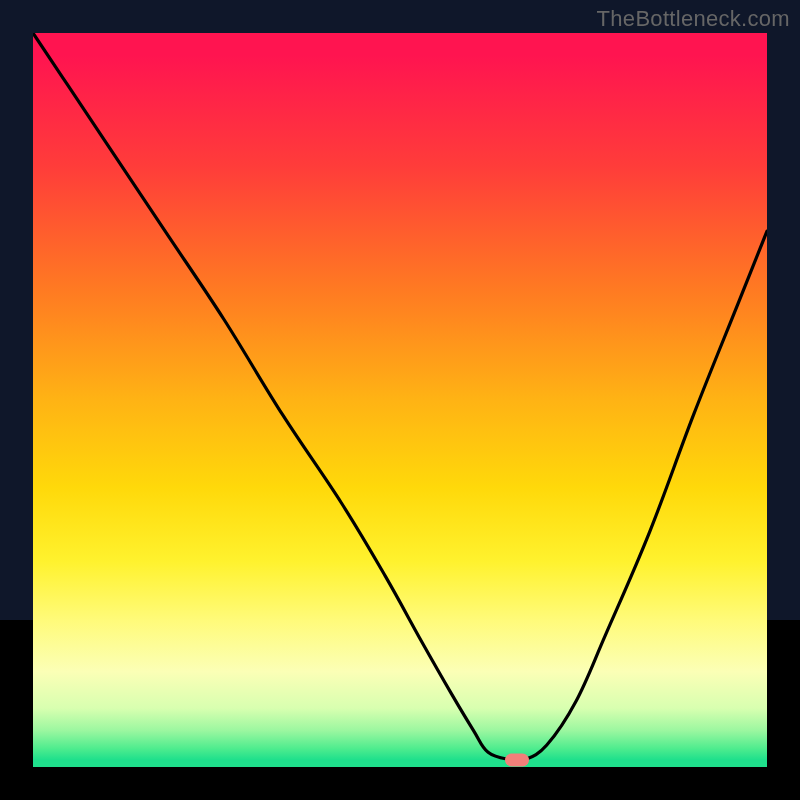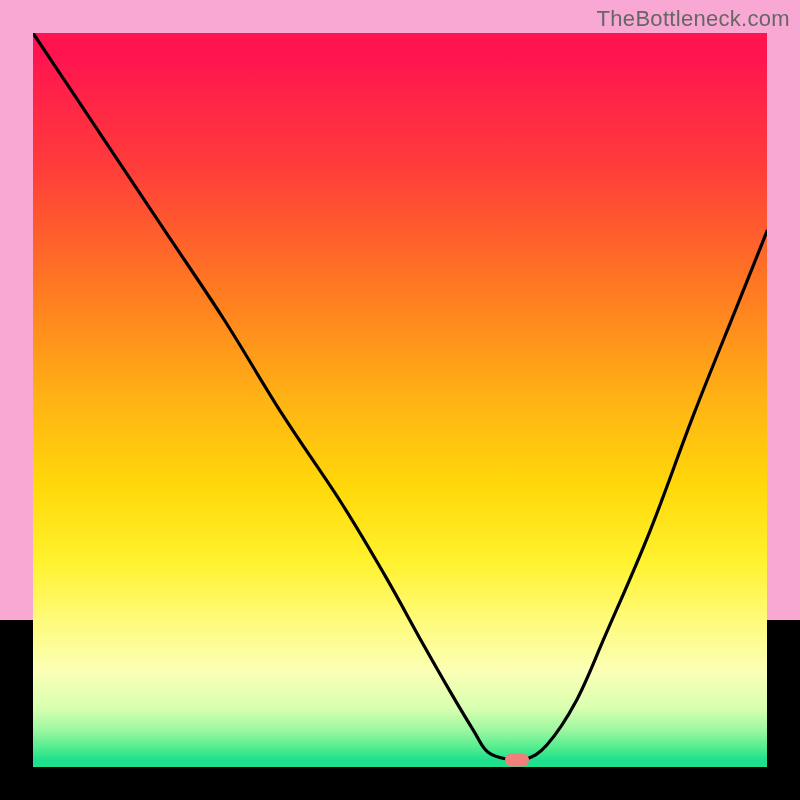--- a/index.html
+++ b/index.html
@@ -8,21 +8,21 @@
     width: 800px;
     height: 800px;
     background: #000;
     overflow: hidden;
     font-family: Arial, Helvetica, sans-serif;
   }
   .frame {
     position: relative;
     width: 800px;
     height: 620px;
-    background: #f9a8d4;
+    background: #0f172a;
   }
   .watermark {
     position: absolute;
     top: 6px;
     right: 10px;
     color: #666;
     font-size: 22px;
     letter-spacing: 0.3px;
     z-index: 5;
   }

